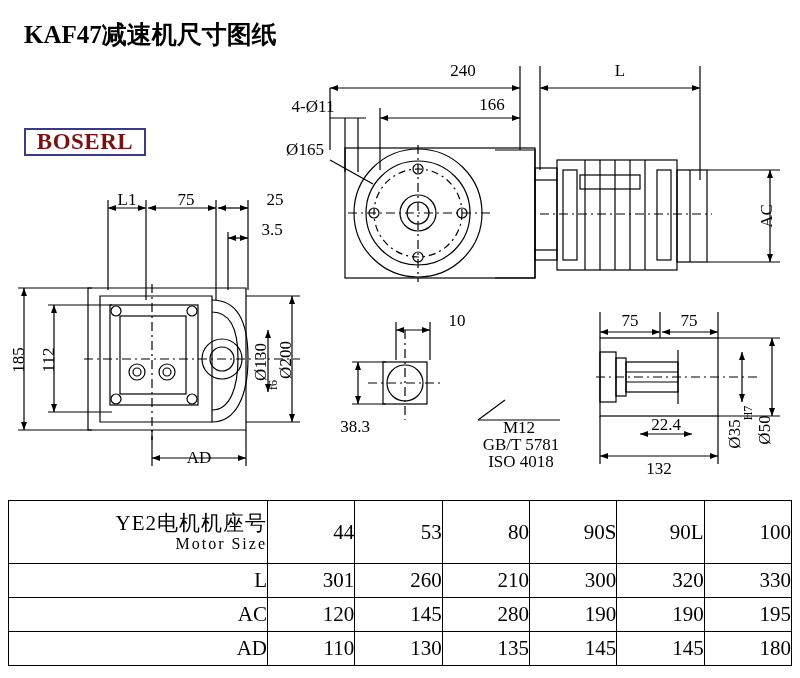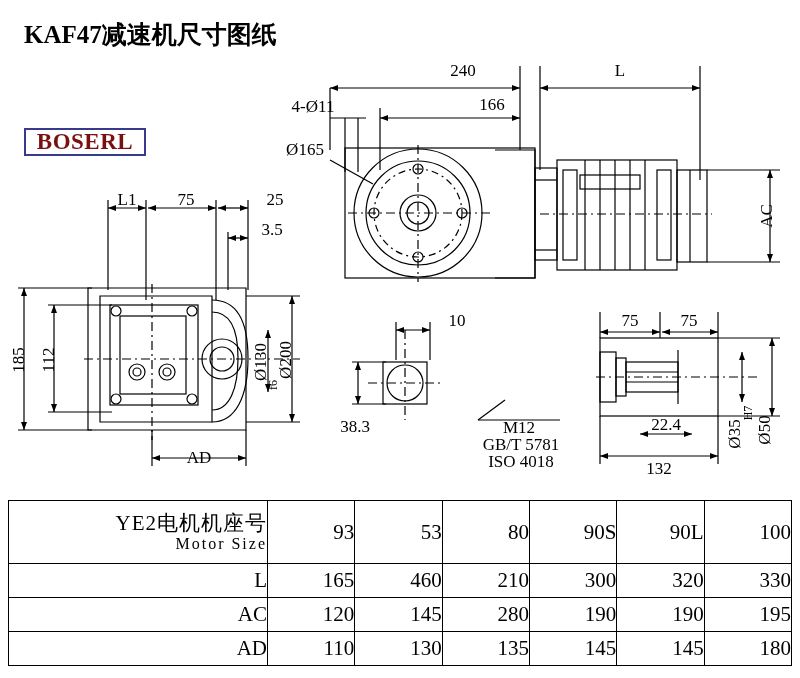--- a/index.html
+++ b/index.html
@@ -348,31 +348,31 @@
     </g>
   </svg>
 
   <table class="spec-table">
     <tbody>
       <tr class="header-row">
         <td class="head-label">
           <span class="cn">YE2电机机座号</span>
           <span class="en">Motor Size</span>
         </td>
-        <td>93</td>
+        <td>44</td>
         <td>53</td>
         <td>80</td>
         <td>90S</td>
         <td>90L</td>
         <td>100</td>
       </tr>
       <tr>
         <td class="rowlabel">L</td>
-        <td>165</td>
-        <td>460</td>
+        <td>301</td>
+        <td>260</td>
         <td>210</td>
         <td>300</td>
         <td>320</td>
         <td>330</td>
       </tr>
       <tr>
         <td class="rowlabel">AC</td>
         <td>120</td>
         <td>145</td>
         <td>280</td>

